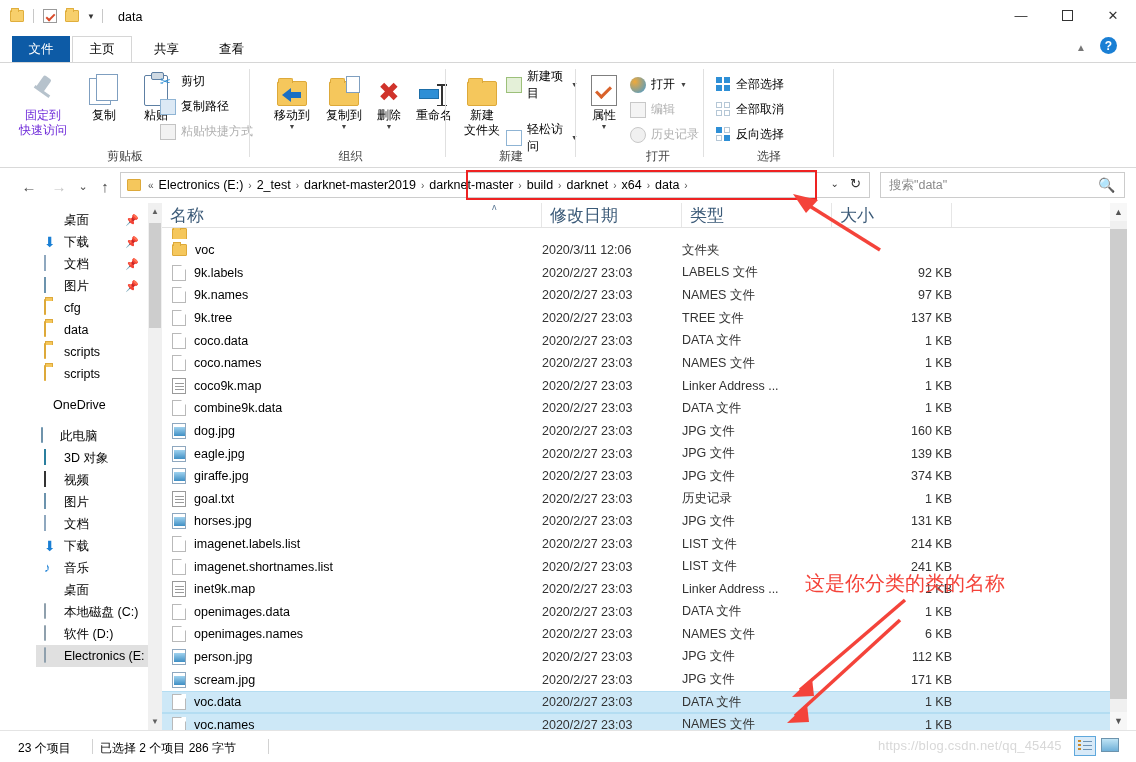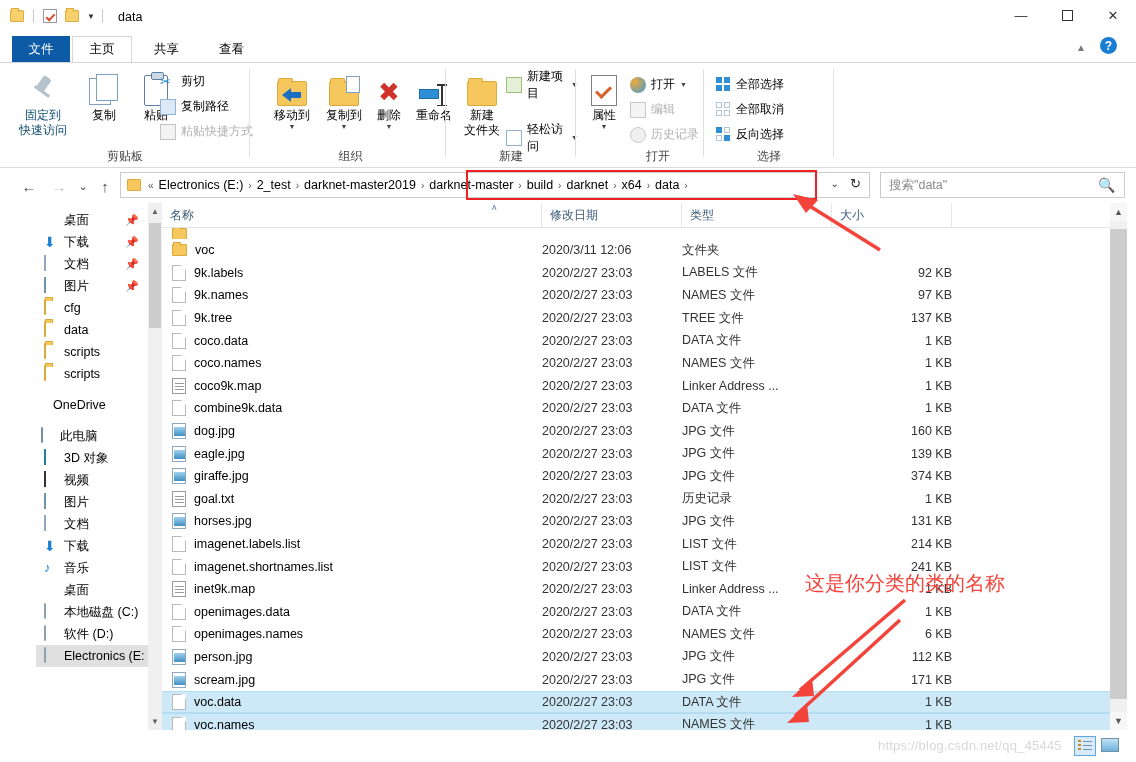--- a/index.html
+++ b/index.html
@@ -37,21 +37,21 @@
 
   
   .ribbon { position:absolute; left:0; top:62px; width:1136px; height:106px; background:#fff;
             border-top:1px solid #d6d6d6; border-bottom:1px solid #d9d9d9; }
   .rgroup { position:absolute; top:0; height:105px; }
   .rgroup .glabel { position:absolute; bottom:3px; left:0; width:100%; text-align:center; font-size:12px; color:#444; }
   .rgroup .gdiv { position:absolute; right:0; top:6px; height:88px; width:1px; background:#e0e0e0; }
 
   .bigbtn { position:absolute; top:5px; width:56px; text-align:center; font-size:12px; color:#000; line-height:15px; }
   .bigbtn .ic { height:38px; display:flex; align-items:flex-end; justify-content:center; margin-bottom:2px; }
-  .bigbtn.dis { color:#0c4a6e; }
+  .bigbtn.dis { color:#6d28d9; }
 
   .smbtn { position:absolute; font-size:12px; color:#000; display:flex; align-items:center; gap:5px; height:21px; }
   .smbtn.dis { color:#b0b0b0; }
   .smico { width:16px; height:16px; display:inline-block; position:relative; flex:none; }
 
   
   .ic-pin { width:24px;height:30px; position:relative; }
   .ic-pin:before{content:"";position:absolute;left:8px;top:0;width:9px;height:16px;background:#b6c2cc;border-radius:2px;transform:rotate(35deg);}
   .ic-pin:after{content:"";position:absolute;left:2px;top:14px;width:18px;height:3px;background:#b6c2cc;transform:rotate(35deg);}
   .ic-copy { width:30px;height:32px;position:relative; }
@@ -121,21 +121,21 @@
   .i-cloud{width:16px;height:11px;background:#1a9bdc;border-radius:6px 6px 4px 4px;margin-top:3px;}
   .i-pc{width:16px;height:12px;background:#9ec6e0;border:1px solid #6f93ab;border-radius:1px;margin-top:2px;}
   .i-3d{width:14px;height:14px;background:#3aa0c8;border:1px solid #2b7f9e;margin-top:1px;}
   .i-vid{width:15px;height:12px;background:#555;border:1px solid #333;margin-top:2px;}
   .i-mus{color:#1a7fd4;font-size:13px;}
   .i-disk{width:16px;height:11px;background:#cfd8de;border:1px solid #8fa0ad;border-radius:2px;margin-top:3px;}
 
   
   .listwrap { position:absolute; left:162px; top:203px; width:948px; height:527px; background:#fff; overflow:hidden; }
   .colhdr { position:absolute; left:0; top:0; width:948px; height:25px; background:#fff; border-bottom:1px solid #e2e2e2; }
-  .colhdr .ch { position:absolute; top:0; height:24px; display:flex; align-items:center; font-size:12px; color:#3b5a78;
+  .colhdr .ch { position:absolute; top:0; height:24px; display:flex; align-items:center; font-size:17px; color:#3b5a78;
                 padding-left:8px; border-right:1px solid #e6e6e6; }
   .sortmark { position:absolute; left:330px; top:-1px; font-size:9px; color:#5b7894; }
   .rows { position:absolute; left:0; top:25px; width:948px; }
   .row { height:22.6px; display:flex; align-items:center; font-size:12.5px; color:#000; position:relative; }
   .row.sel { background:#cde8f7; border-top:1px solid #b4ddf2; border-bottom:1px solid #b4ddf2; }
   .row .c-name { position:absolute; left:0; width:380px; display:flex; align-items:center; gap:8px; padding-left:10px; }
   .row .c-date { position:absolute; left:380px; width:130px; color:#333; }
   .row .c-type { position:absolute; left:520px; width:150px; color:#333; }
   .row .c-size { position:absolute; left:670px; width:120px; text-align:right; color:#333; }
   .row.clip { height:11px; overflow:hidden; }
@@ -741,20 +741,26 @@
         </div>
       </div>
   </div>
 
   <div class="list-scroll">
     <div class="up">▲</div>
     <div class="thumb"></div>
     <div class="dn">▼</div>
   </div>
 
+  <div class="statusbar">
+    <div class="st-text" style="left:18px;">23 个项目</div>
+    <div class="st-div" style="left:92px;"></div>
+    <div class="st-text" style="left:100px;">已选择 2 个项目  286 字节</div>
+    <div class="st-div" style="left:268px;"></div>
+  </div>
   <div class="watermark">https://blog.csdn.net/qq_45445</div>
   <div class="viewbtn details">
     <div class="g">
       <i style="top:0"></i>
         <b style="top:1px"></b>
       <i style="top:4px"></i>
         <b style="top:5px"></b>
       <i style="top:8px"></i>
         <b style="top:9px"></b>
     </div>

